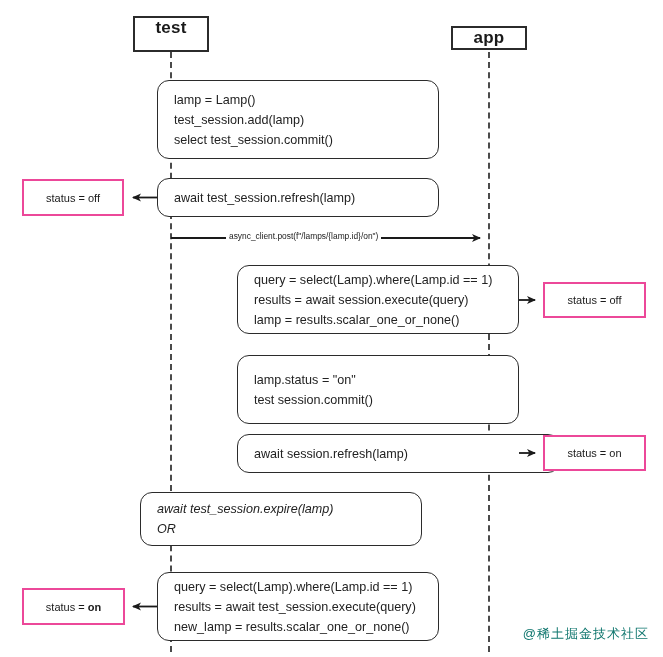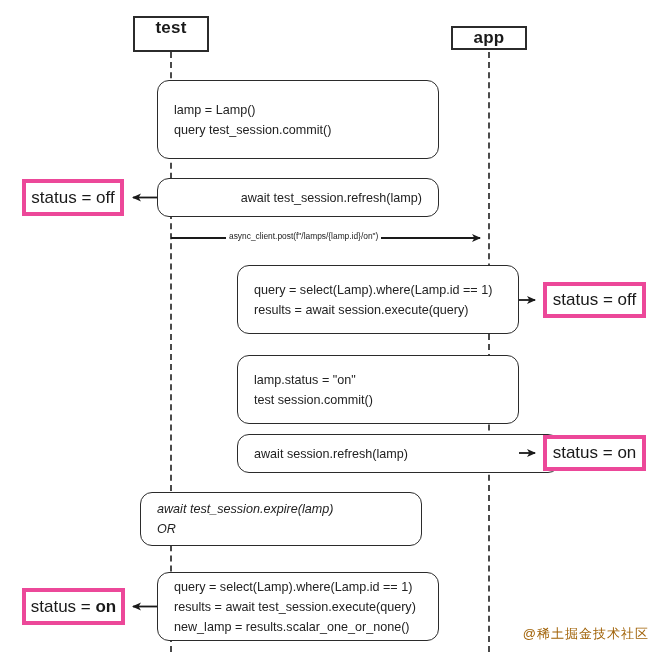--- a/index.html
+++ b/index.html
@@ -59,26 +59,26 @@
     font-size: 12.6px;
     line-height: 20px;
     color: #222222;
     white-space: pre;
   }
 
   
   .status-box {
     position: absolute;
     box-sizing: border-box;
-    border: 4px solid #ec4899;
+    border: 2px solid #ec4899;
     background: #ffffff;
     display: flex;
     align-items: center;
     justify-content: center;
-    font-size: 17px;
+    font-size: 11px;
     z-index: 5;
     white-space: pre;
   }
   .status-box b { font-weight: bold; }
 
   
   #arrows {
     position: absolute;
     left: 0; top: 0;
     width: 663px;
@@ -95,21 +95,21 @@
     white-space: nowrap;
     z-index: 7;
   }
 
   
   #watermark {
     position: absolute;
     right: 14px;
     bottom: 14px;
     font-size: 13px;
-    color: #a16207;
+    color: #0f766e;
     letter-spacing: 1px;
     z-index: 8;
     white-space: nowrap;
   }
 </style>
 </head>
 <body>
 
 <div id="diagram">
 
@@ -118,34 +118,36 @@
 
   <div class="actor-box" style="left:133px; top:16px; width:76px; height:36px;">
     <span>test</span>
   </div>
   <div class="actor-box" style="left:451px; top:26px; width:76px; height:24px;">
     <span>app</span>
   </div>
 
   <div class="code-box" style="left:157px; top:80px; width:282px; height:79px;">
     <div class="code-line">lamp = Lamp()</div>
-    <div class="code-line">query test_session.commit()</div>
-  </div>
-
-  <div class="code-box" style="left:157px; top:178px; width:282px; height:39px;align-items:flex-end;">
+    <div class="code-line">test_session.add(lamp)</div>
+    <div class="code-line">select test_session.commit()</div>
+  </div>
+
+  <div class="code-box" style="left:157px; top:178px; width:282px; height:39px;">
     <div class="code-line">await test_session.refresh(lamp)</div>
   </div>
 
   <div class="status-box" style="left:22px; top:179px; width:102px; height:37px;">
     <span>status = </span><span>off</span>
   </div>
 
   <div class="code-box" style="left:237px; top:265px; width:282px; height:69px;">
     <div class="code-line">query = select(Lamp).where(Lamp.id == 1)</div>
     <div class="code-line">results = await session.execute(query)</div>
+    <div class="code-line">lamp = results.scalar_one_or_none()</div>
   </div>
 
   <div class="status-box" style="left:543px; top:282px; width:103px; height:36px;">
     <span>status = </span><span>off</span>
   </div>
 
   <div class="code-box" style="left:237px; top:355px; width:282px; height:69px;">
     <div class="code-line">lamp.status = "on"</div>
     <div class="code-line">test session.commit()</div>
   </div>

